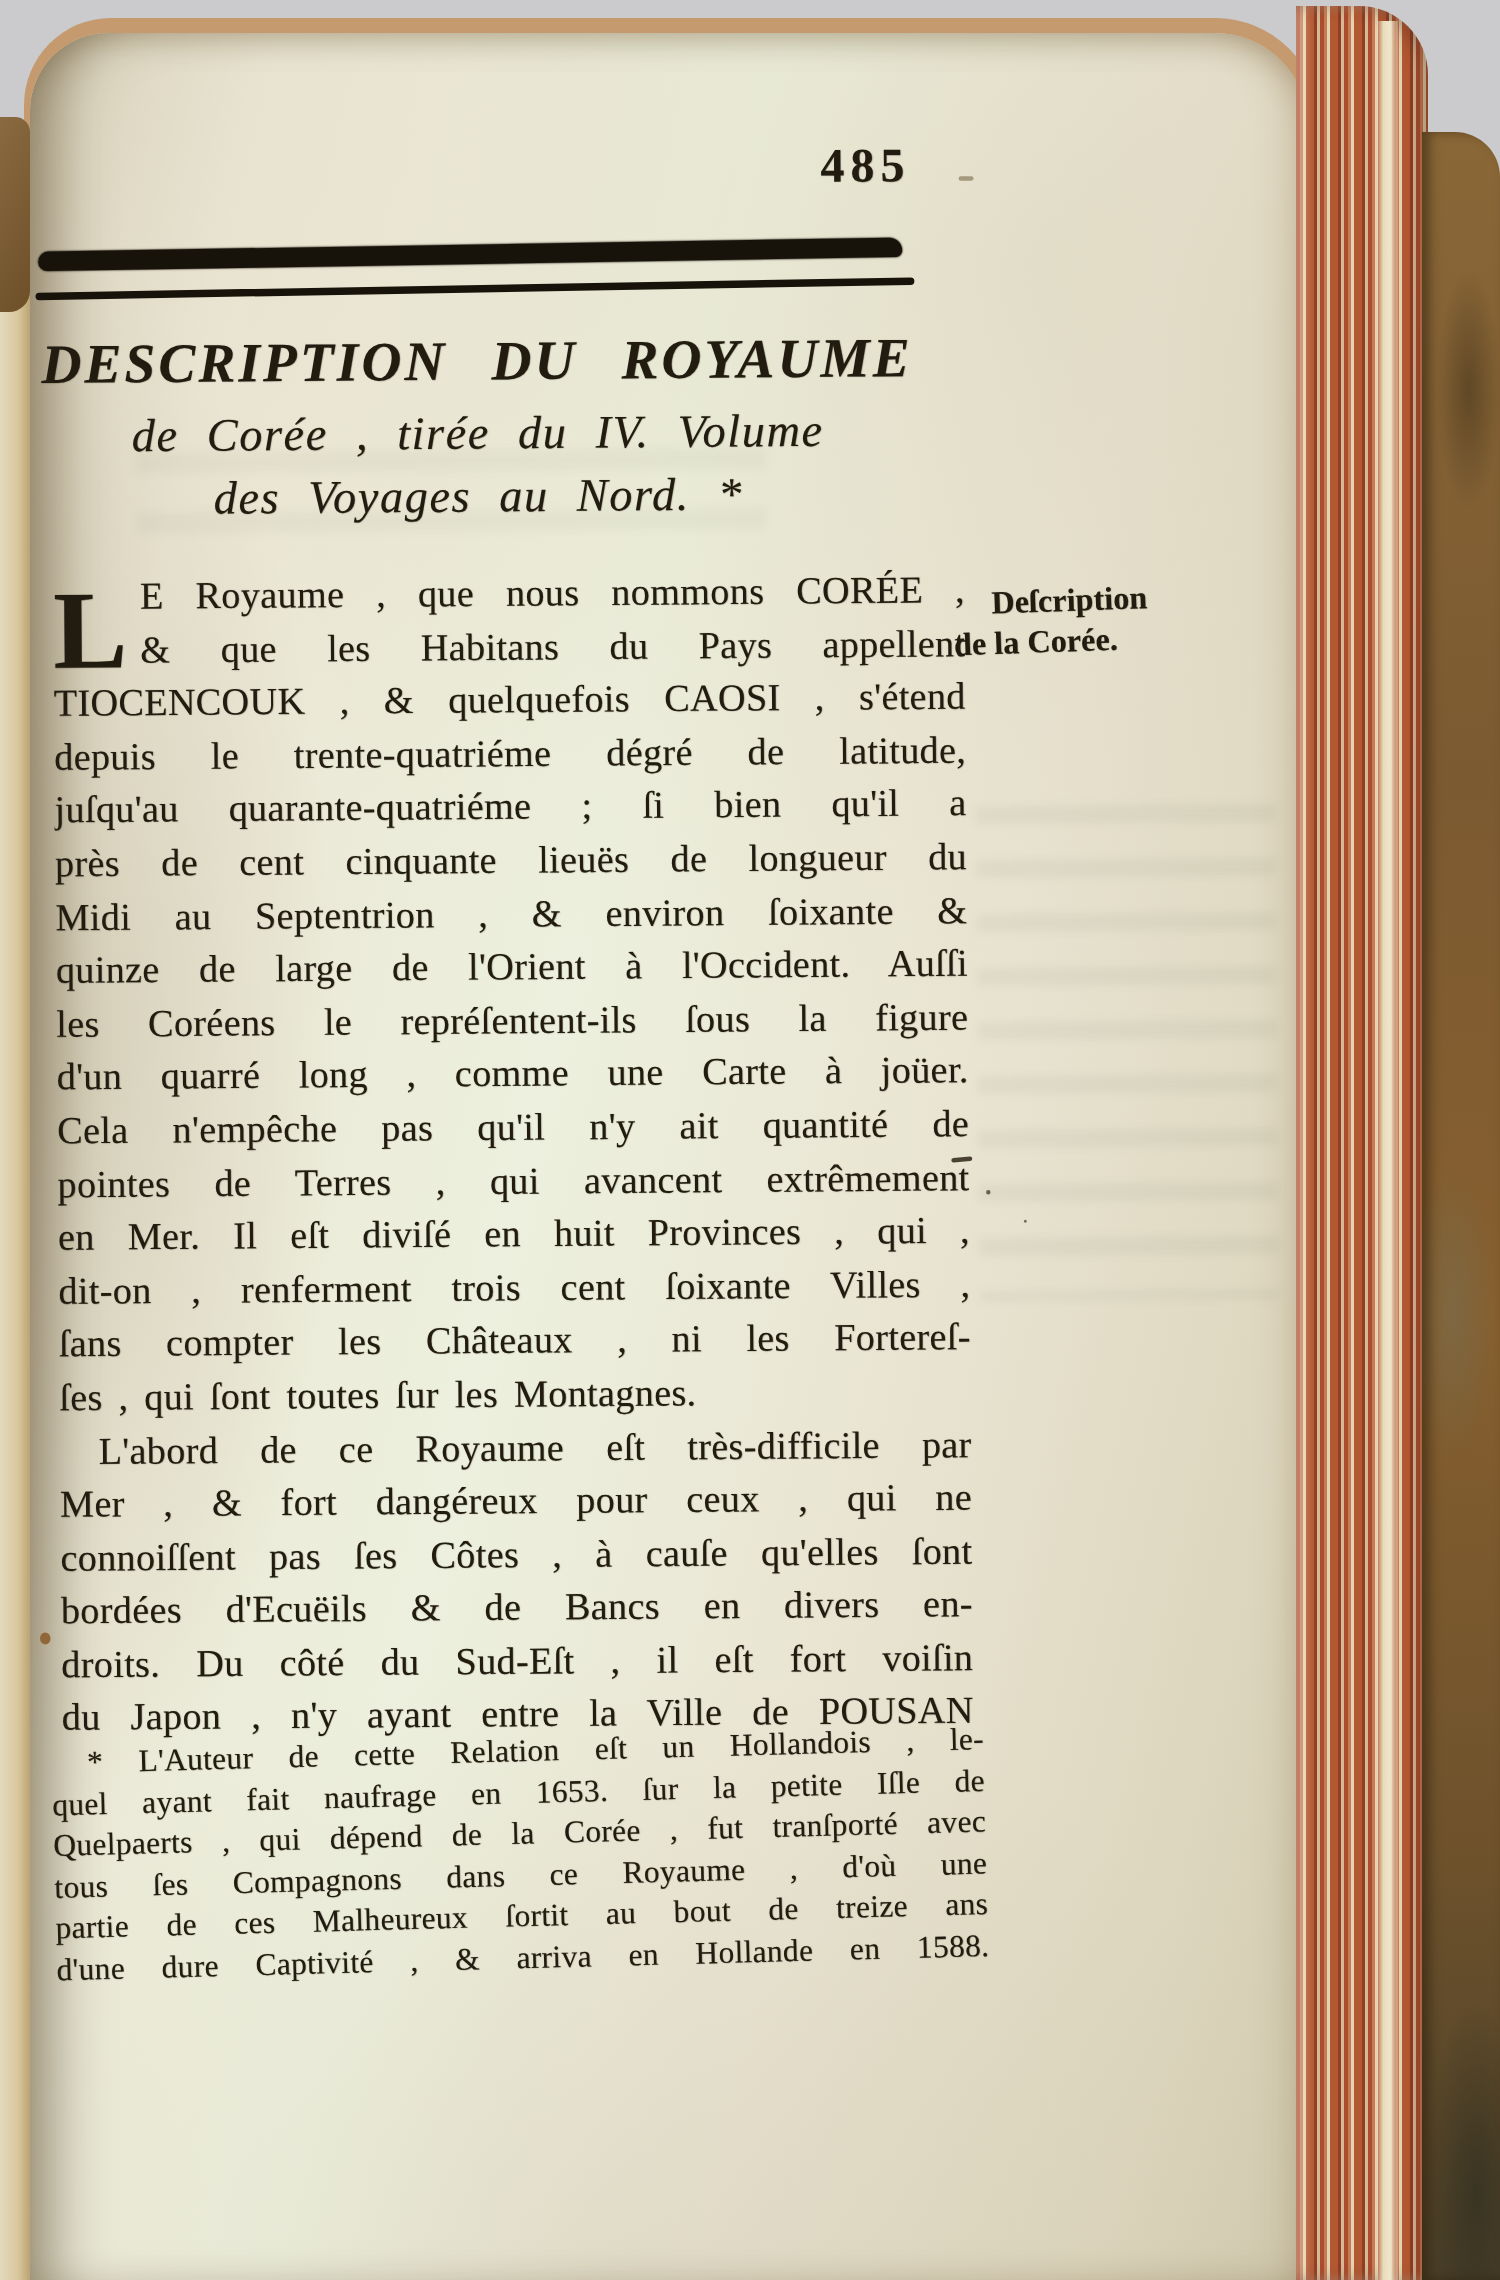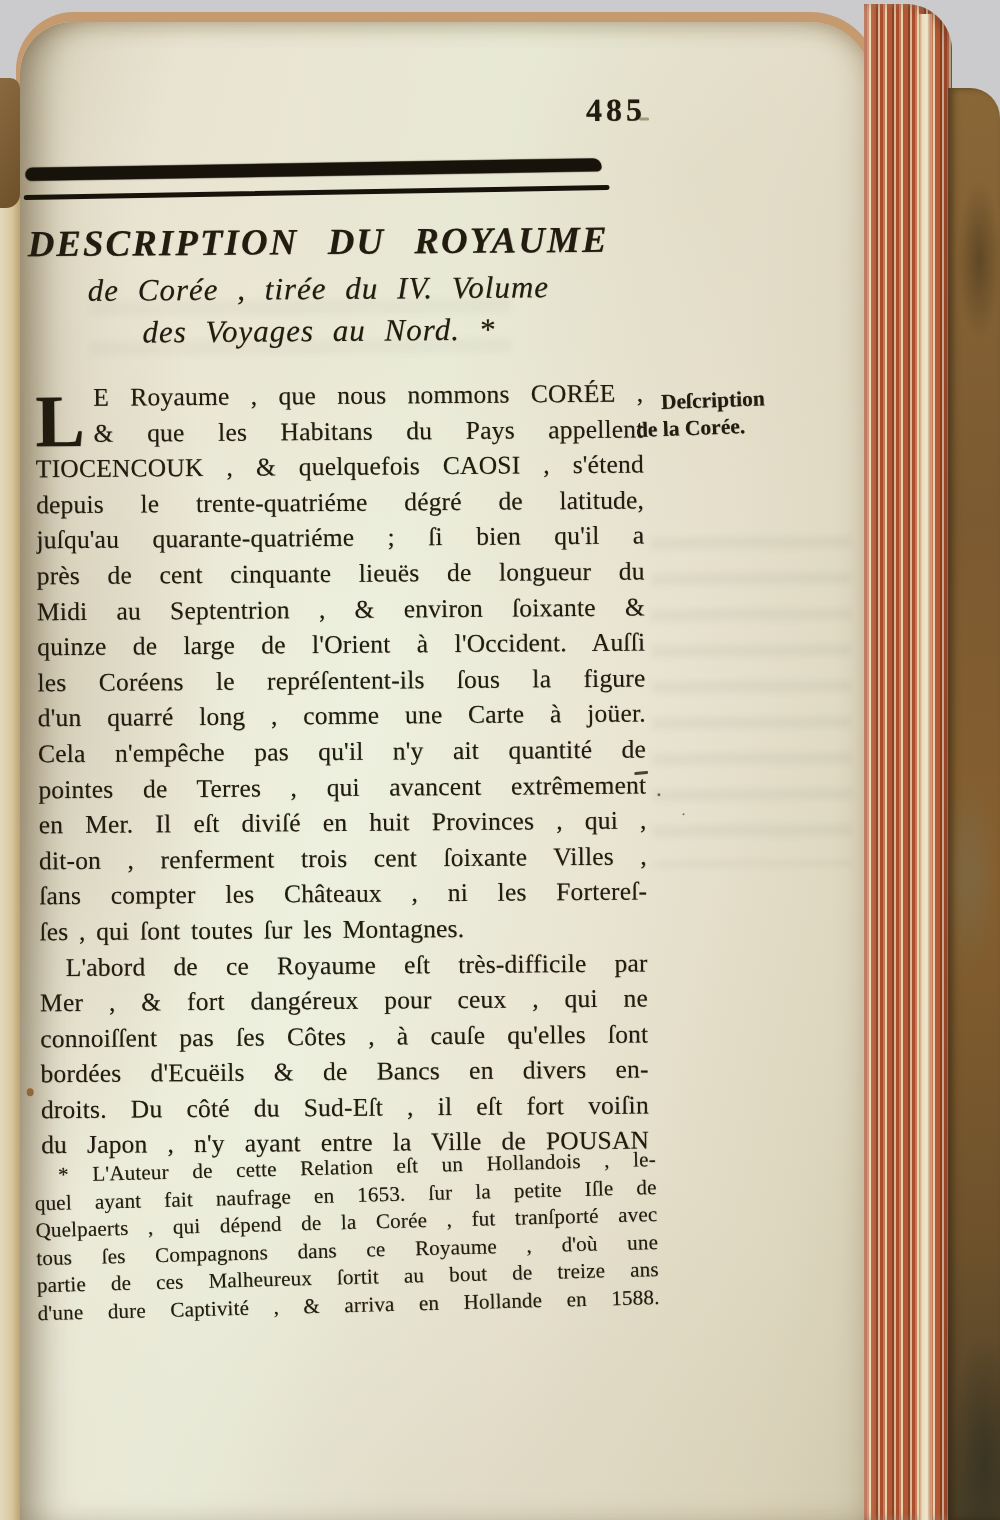--- a/index.html
+++ b/index.html
@@ -71,21 +71,21 @@
   .print {
     position: absolute; inset: 0;
     transform: rotate(-0.45deg);
     transform-origin: 320px 240px;
     color: #221c10;
   }
   .print * { text-shadow: 0.3px 0.2px 0.7px rgba(34,28,16,0.5); }
 
   .page-number {
     position: absolute; left: 548px; top: 94px;
-    font-size: 32px; letter-spacing: 4px; font-weight: bold; margin-left: 39px;
+    font-size: 32px; letter-spacing: 4px; font-weight: bold;
   }
   .rule-thick {
     position: absolute; left: 26px; top: 163px; width: 576px; height: 13px;
     background: #17130b; border-radius: 8px 10px 5px 7px;
     transform: rotate(-0.5deg);
     box-shadow: 0 0 1px 0.5px rgba(23,19,11,0.6);
   }
   .rule-thin {
     position: absolute; left: 24px; top: 190px; width: 586px; height: 5px;
     background: #17130b; border-radius: 3px;

